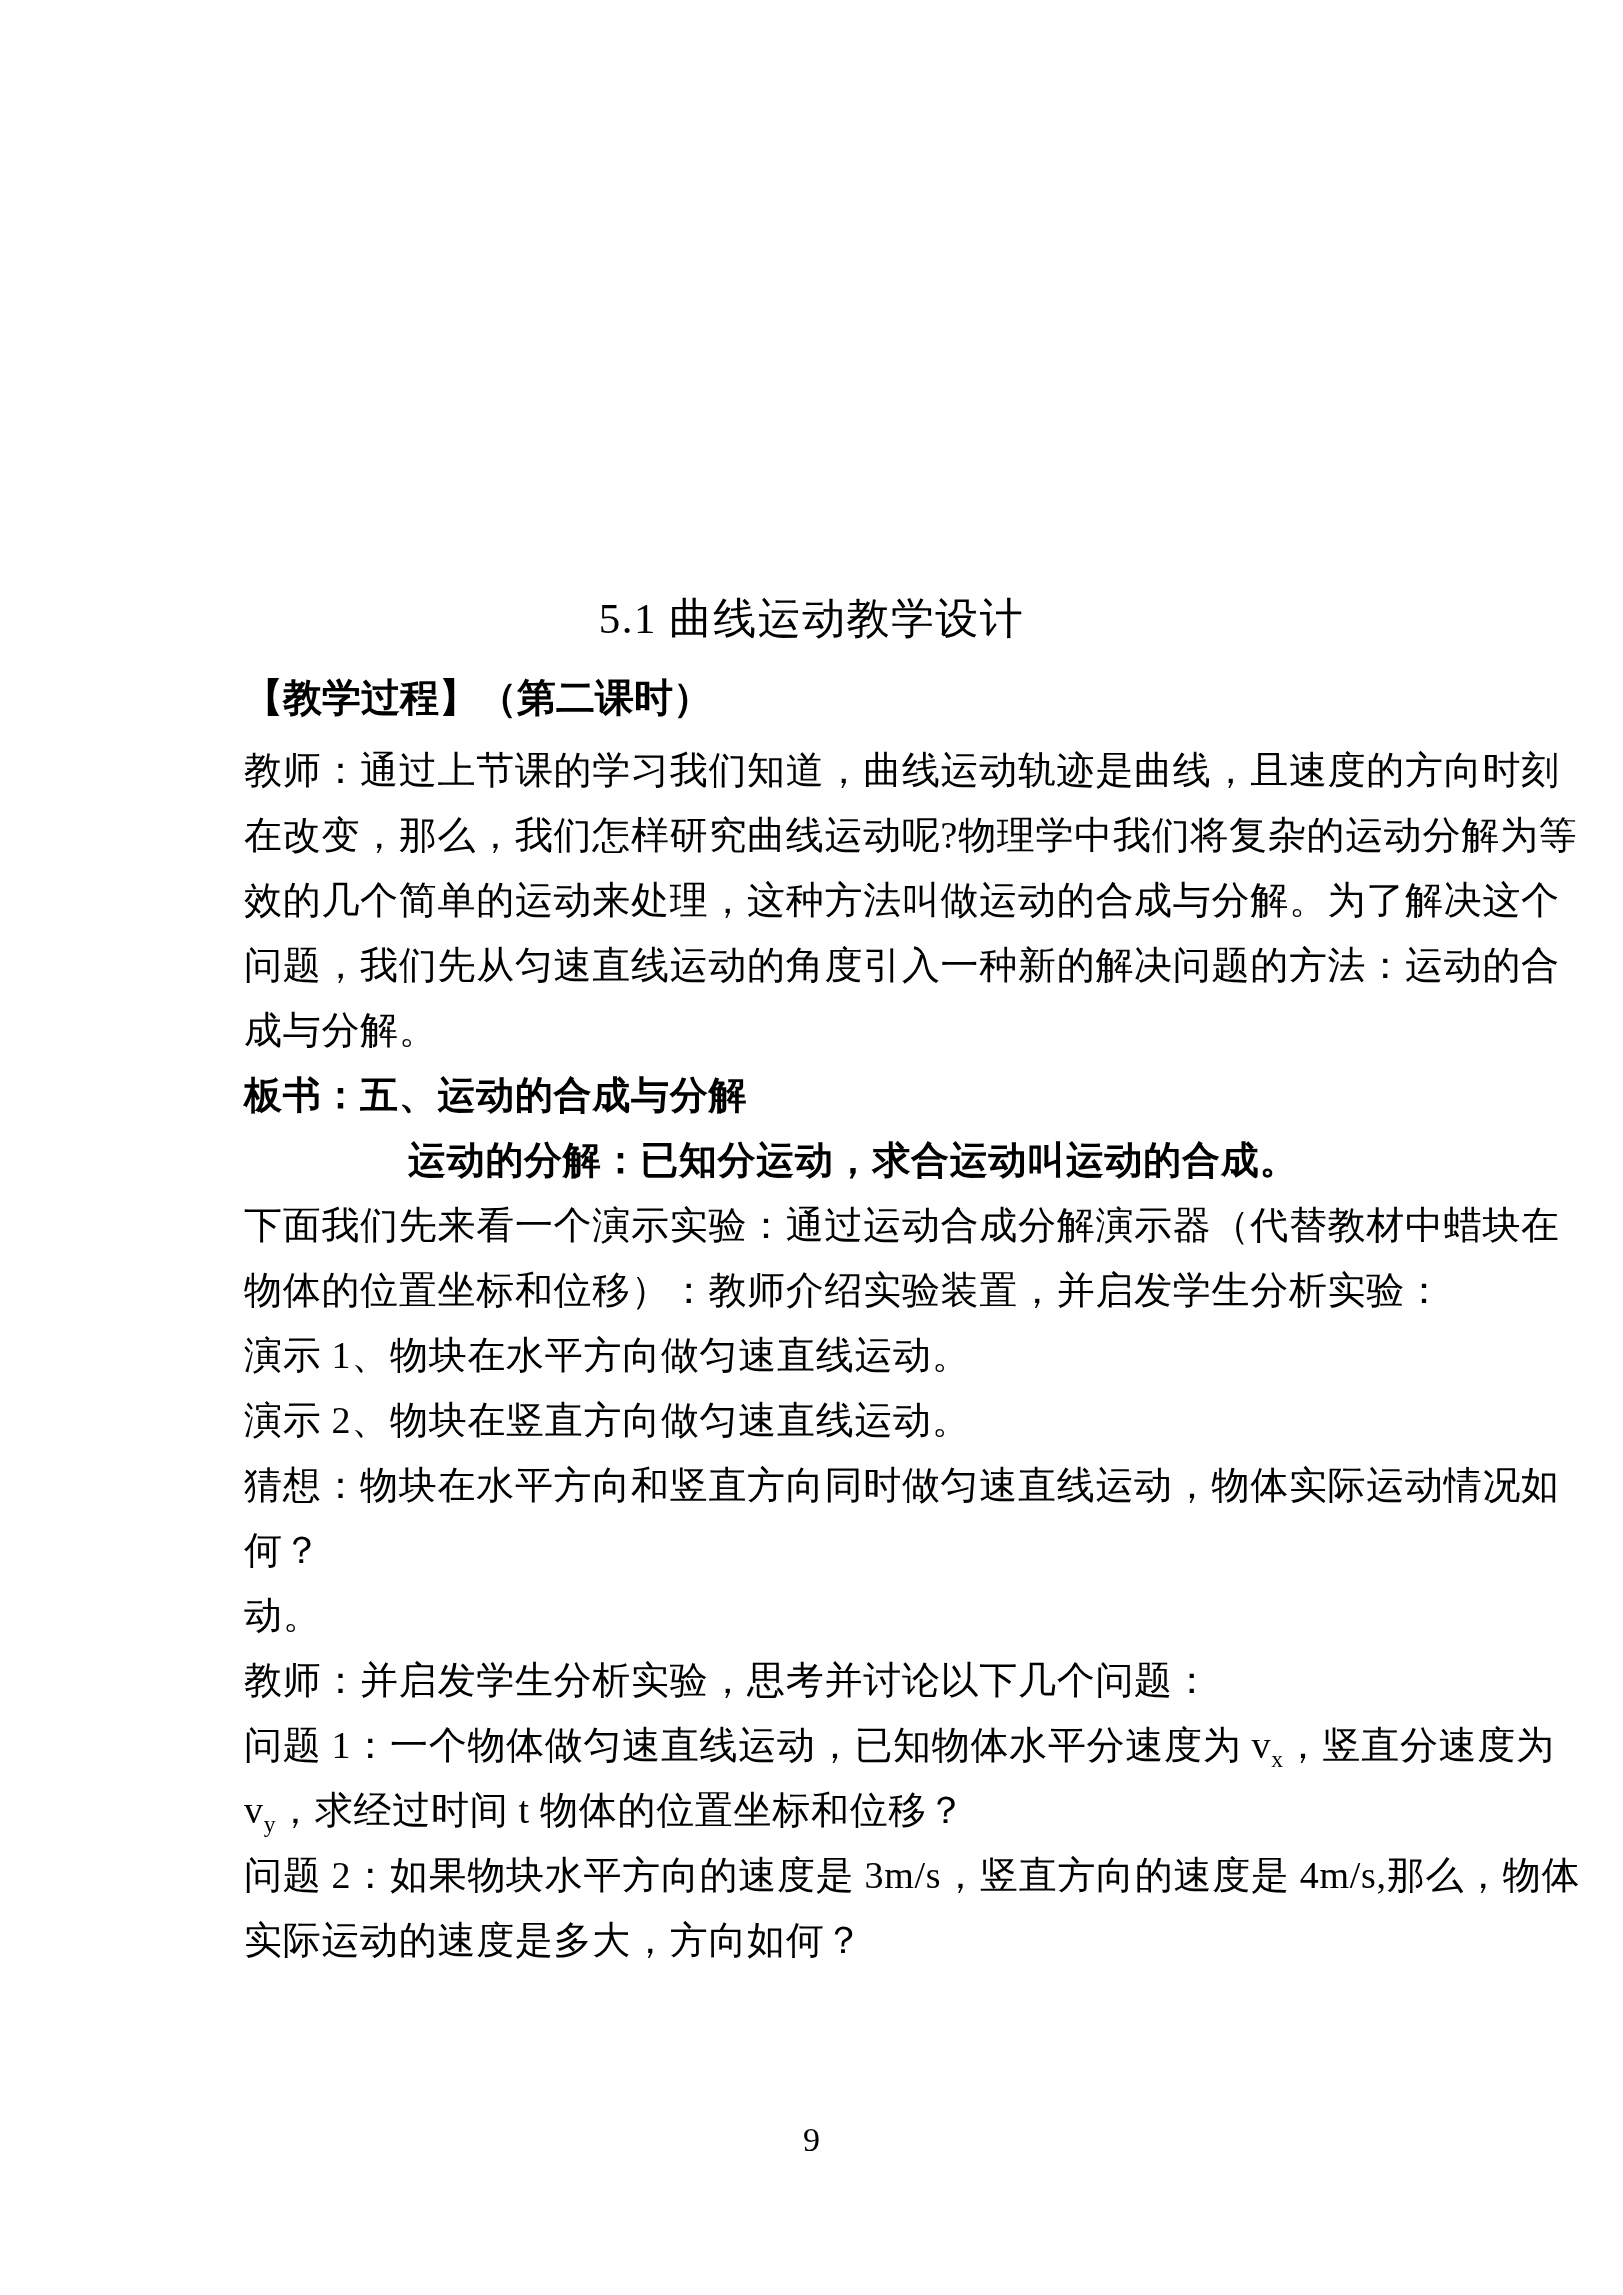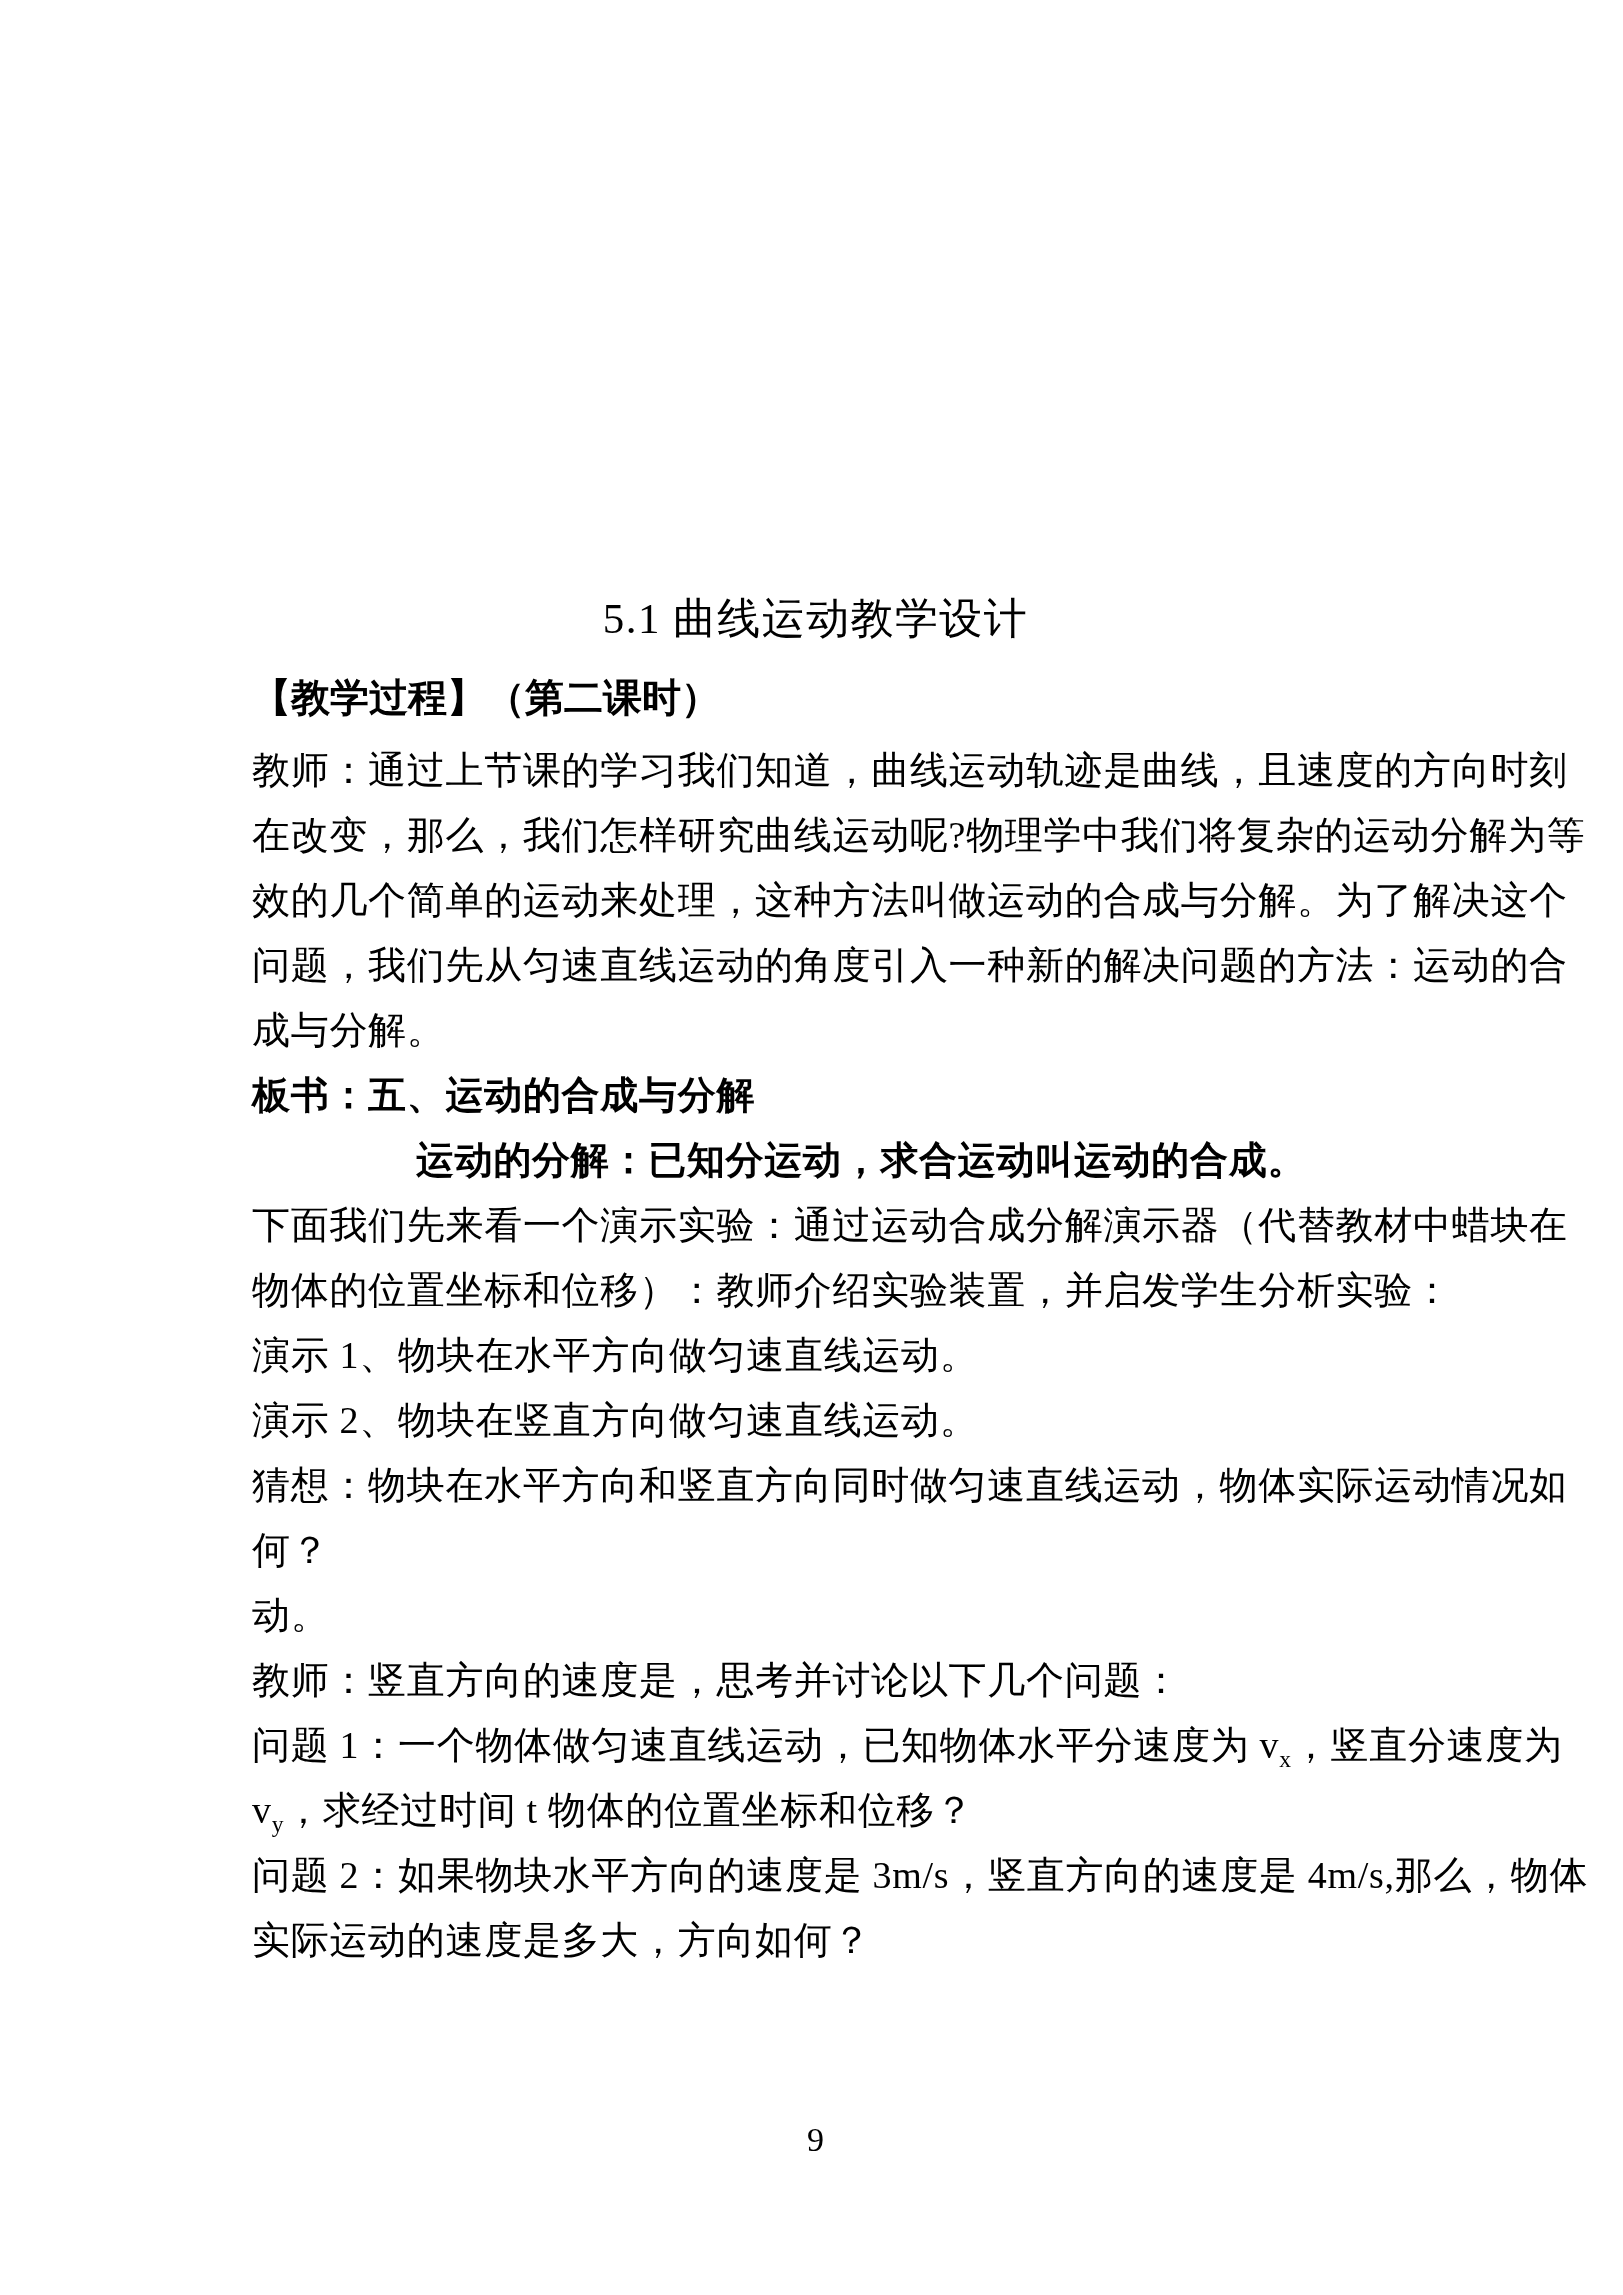--- a/index.html
+++ b/index.html
@@ -9,21 +9,20 @@
     background: #ffffff;
     color: #000000;
     font-family: "Liberation Serif", "DejaVu Serif", serif;
     position: relative;
     overflow: hidden;
   }
   .page {
     position: absolute;
     inset: 0;
     background: #ffffff;
-    margin-left: 8px;
   }
   .content {
     position: absolute;
     left: 244px;
     right: 244px;
     top: 0;
   }
   .doc-title {
     margin-top: 593px;
     text-align: center;
@@ -81,21 +80,21 @@
         <div class="line"><span>成与分解。</span></div>
         <div class="line bold"><span>板书：五、运动的合成与分解</span></div>
         <div class="line bold indent"><span>运动的分解：已知分运动，求合运动叫运动的合成。</span></div>
         <div class="line"><span>下面我们先来看一个演示实验：通过运动合成分解演示器（代替教材中蜡块在</span></div>
         <div class="line"><span>物体的位置坐标和位移）：教师介绍实验装置，并启发学生分析实验：</span></div>
         <div class="line"><span>演示 1、物块在水平方向做匀速直线运动。</span></div>
         <div class="line"><span>演示 2、物块在竖直方向做匀速直线运动。</span></div>
         <div class="line"><span>猜想：物块在水平方向和竖直方向同时做匀速直线运动，物体实际运动情况如</span></div>
         <div class="line"><span>何？</span></div>
         <div class="line"><span>动。</span></div>
-        <div class="line"><span>教师：竖直方向的速度是，思考并讨论以下几个问题：</span></div>
+        <div class="line"><span>教师：并启发学生分析实验，思考并讨论以下几个问题：</span></div>
         <div class="line"><span>问题 1：一个物体做匀速直线运动，已知物体水平分速度为 v</span><sub>x</sub><span>，竖直分速度为</span></div>
         <div class="line"><span>v</span><sub>y</sub><span>，求经过时间 t 物体的位置坐标和位移？</span></div>
         <div class="line"><span>问题 2：如果物块水平方向的速度是 3m/s，竖直方向的速度是 4m/s,那么，物体</span></div>
         <div class="line"><span>实际运动的速度是多大，方向如何？</span></div>
       </div>
   </div>
   <div class="page-number">9</div>
 </div>
 
 

